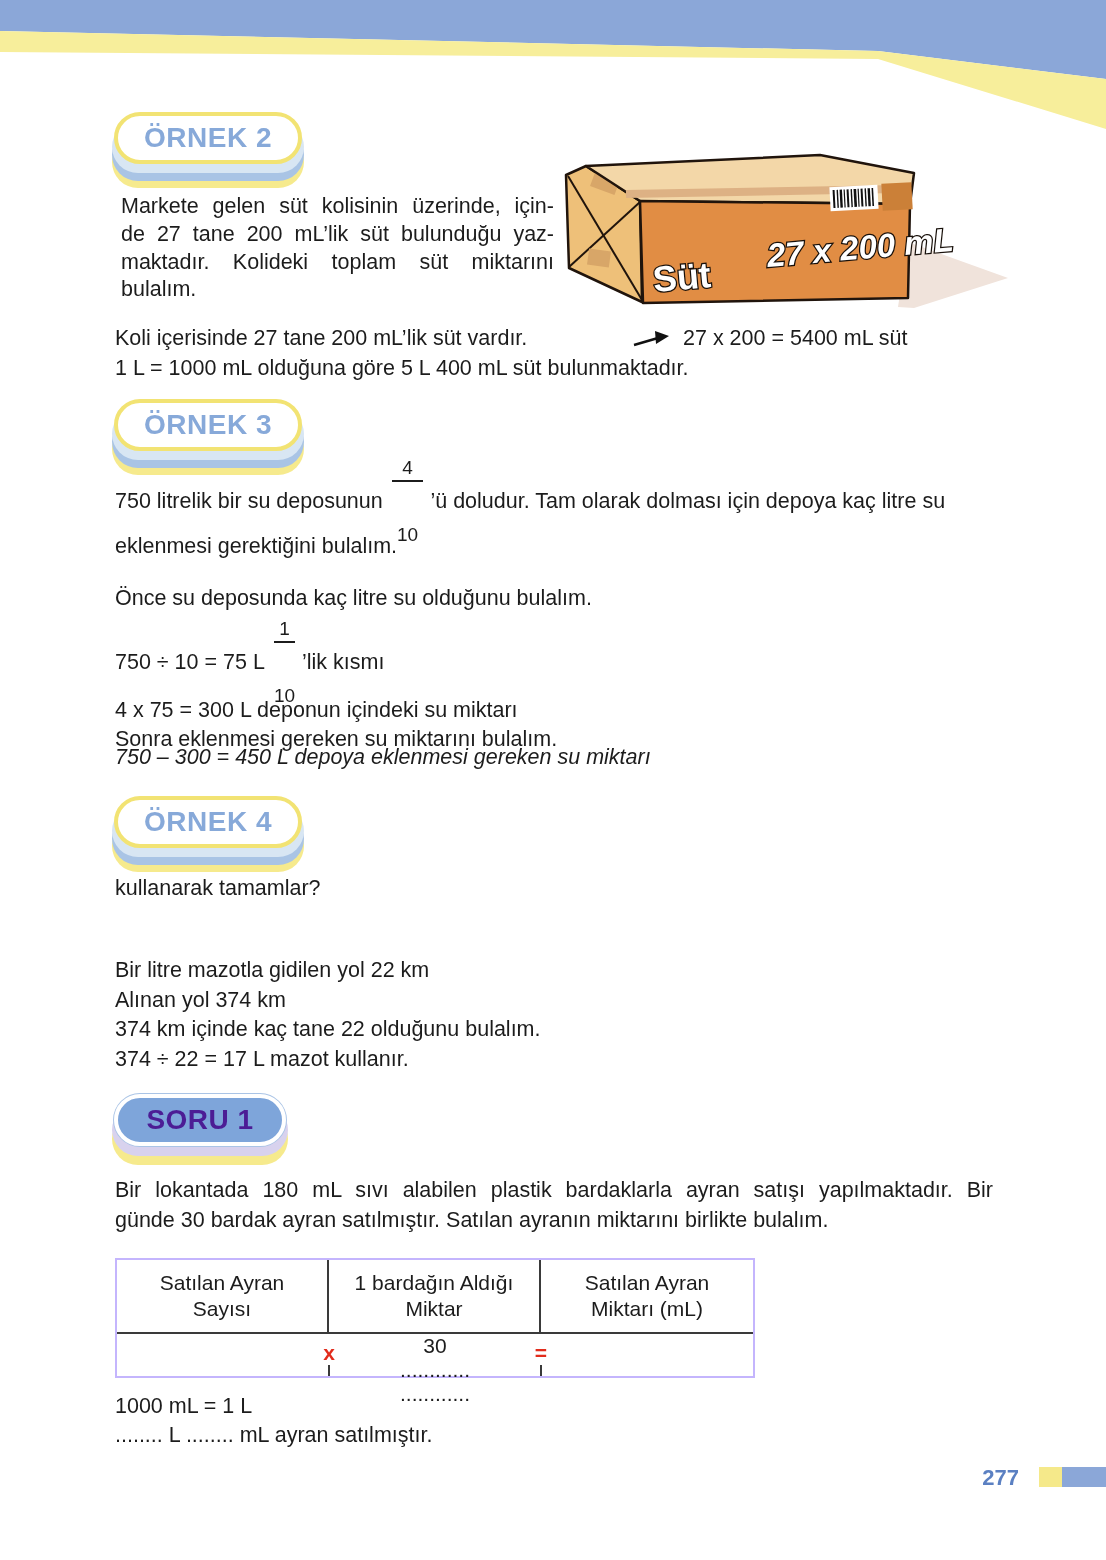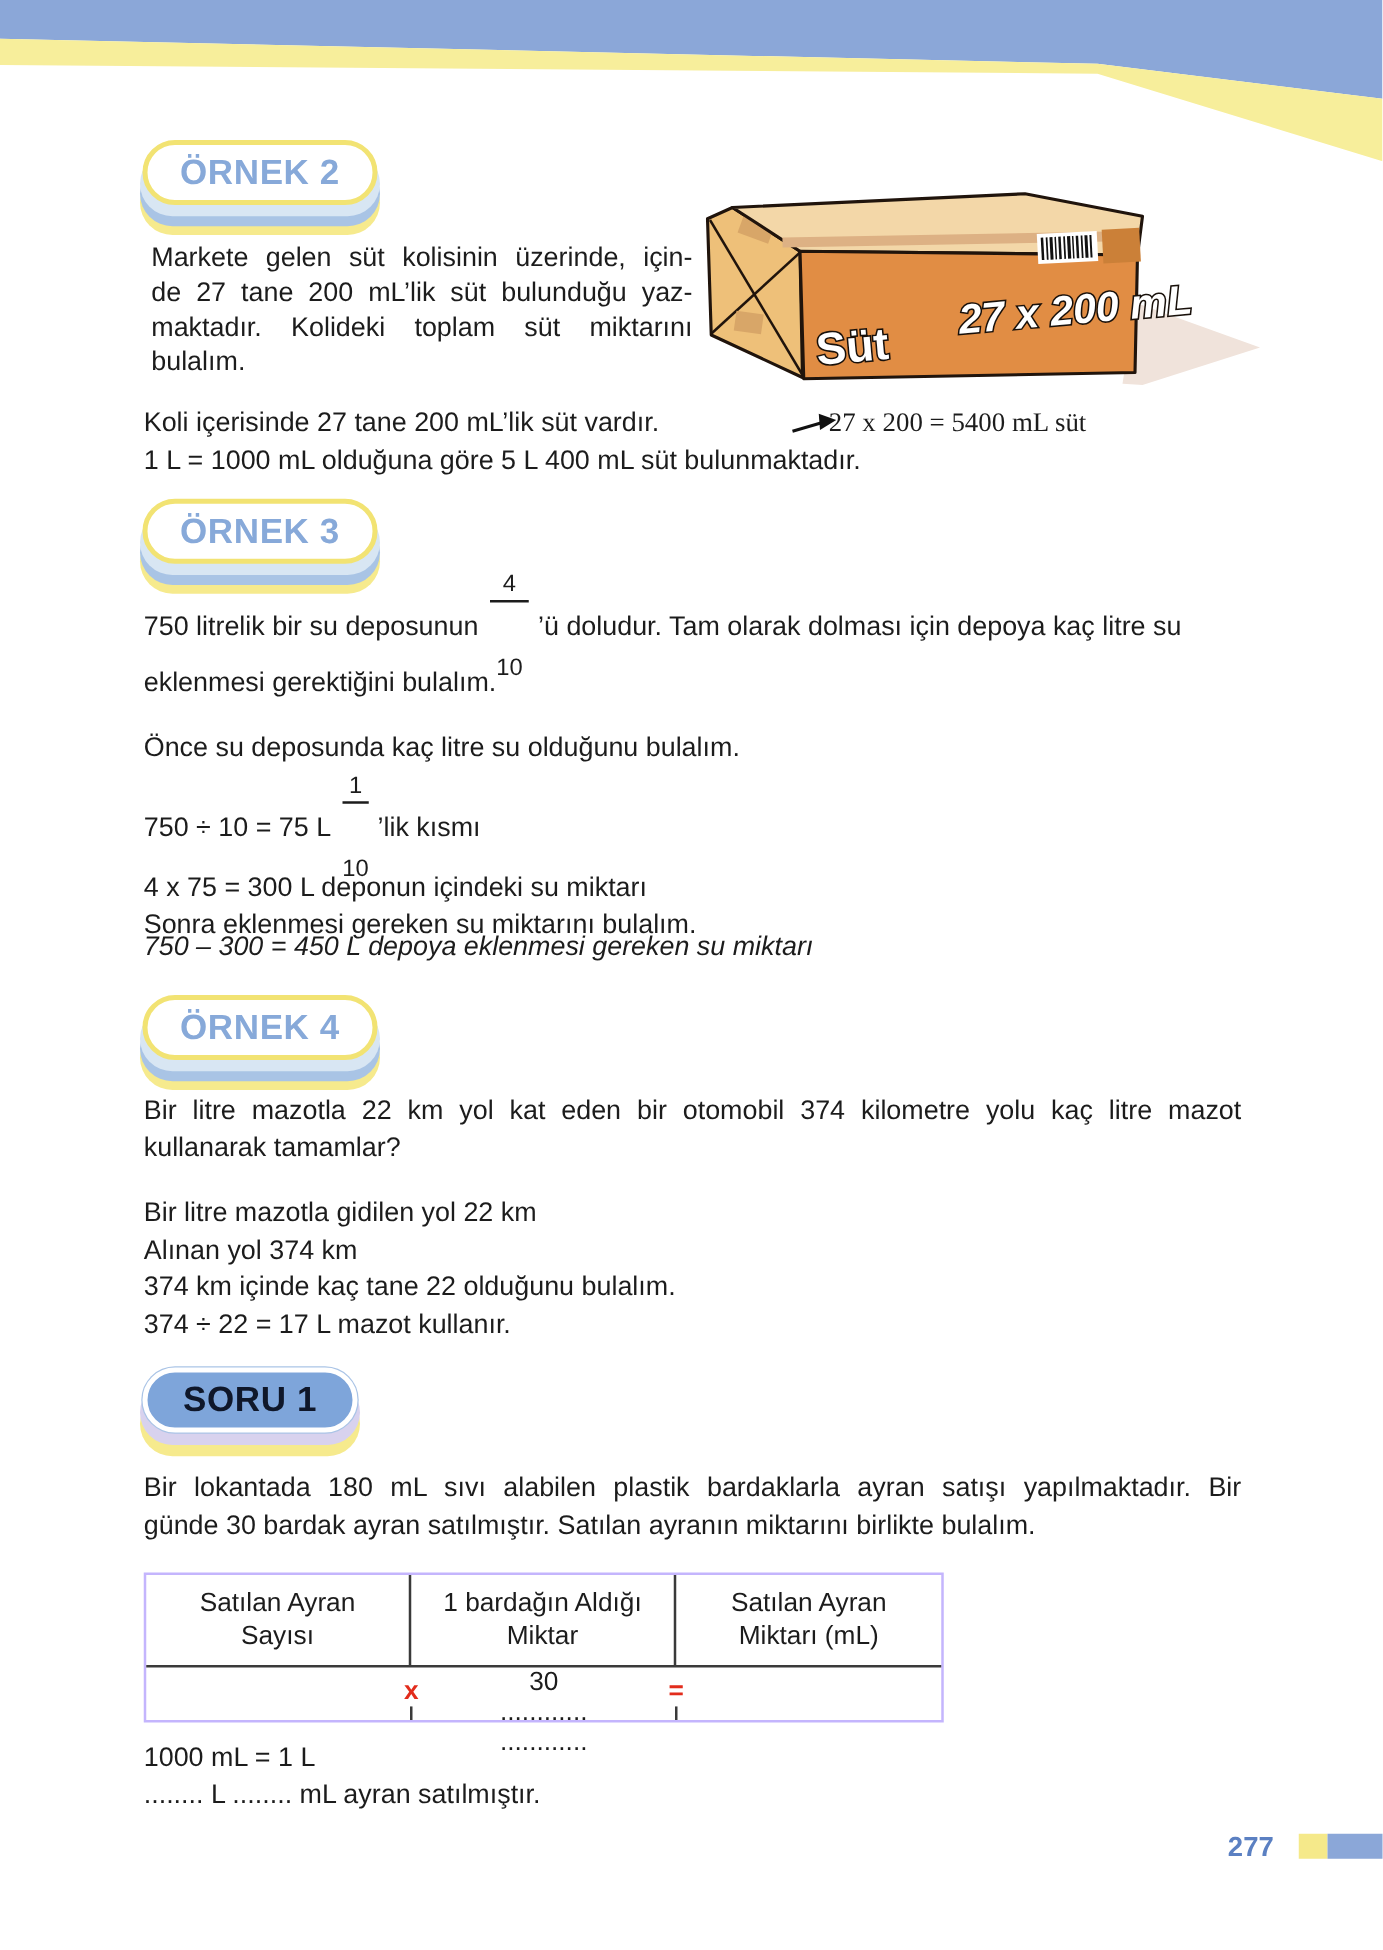--- a/index.html
+++ b/index.html
@@ -15,21 +15,21 @@
   .badge .sh{position:absolute;left:-2px;right:-2px;top:0;bottom:0;border-radius:27px;}
   .badge .sh1{transform:translateY(9px);background:#d8e6f3;z-index:3;}
   .badge .sh2{transform:translateY(17px);background:#a9c4e5;z-index:2;}
   .badge .sh3{transform:translateY(24px);background:#f6ea8d;z-index:1;}
   .badge .face{
     position:relative;z-index:4;display:flex;align-items:center;justify-content:center;
     min-width:172px;height:52px;box-sizing:border-box;padding:0 26px;
     background:#fff;border:4px solid #f2e373;border-radius:27px;
     font-size:28px;font-weight:bold;color:#87a9d9;letter-spacing:.5px;white-space:nowrap;
   }
-  .badge.soru .face{background:#7ea5da;border-color:#ffffff;color:#0f172a;box-shadow:0 0 0 1px #aac4e6;}
+  .badge.soru .face{background:#7ea5da;border-color:#ffffff;color:#4c1d95;box-shadow:0 0 0 1px #aac4e6;}
   .badge.soru .sh1{background:#d8d2ee;transform:translateY(10px);}
   .badge.soru .sh2{background:#f6ea8d;transform:translateY(19px);}
   
   .bodytxt{font-size:21.5px;line-height:27.8px;}
   .jl{text-align:justify;text-align-last:justify;}
   .line{white-space:nowrap;}
   .fracline{display:flex;align-items:center;white-space:pre;}
   .frac{display:inline-block;text-align:center;font-size:19px;line-height:1.1;margin:0 7px 0 9px;font-weight:normal;}
   .frac .num{display:block;border-bottom:2px solid #1c1c1c;padding:0 5px 1px;}
   .frac .den{display:block;padding-top:1px;}
@@ -107,21 +107,21 @@
   <text x="96" y="142" transform="rotate(-5 96 142)" font-size="36" font-weight="bold" fill="#ffffff" stroke="#18100a" stroke-width="2.5" paint-order="stroke" font-family="Liberation Sans, sans-serif">Süt</text>
   <text x="210" y="117" transform="rotate(-5 210 117)" font-size="33" font-weight="bold" font-style="italic" fill="#ffffff" stroke="#18100a" stroke-width="2.5" paint-order="stroke" font-family="Liberation Sans, sans-serif">27 x 200 mL</text>
 </svg>
 
 <div class="abs bodytxt" style="left:115px;top:325px;width:880px;height:30px;">
   <span class="abs line" style="left:0;top:0;">Koli içerisinde 27 tane 200 mL’lik süt vardır.</span>
   <svg class="abs" style="left:518px;top:4px;" width="36" height="22" viewBox="0 0 36 22">
     <line x1="1" y1="16" x2="25" y2="9" stroke="#111" stroke-width="2.4"></line>
     <polygon points="22,2 36,7 23,15" fill="#111"></polygon>
   </svg>
-  <span class="abs line" style="left:548px;top:0;font-family:Liberation Serif, serif;">27 x 200 = 5400 mL süt</span>
+  <span class="abs line" style="left:568px;top:0;">27 x 200 = 5400 mL süt</span>
 </div>
 <div class="abs bodytxt line" style="left:115px;top:355px;">1 L = 1000 mL olduğuna göre 5 L 400 mL süt bulunmaktadır.</div>
 
 <div class="badge" style="left:114px;top:399px;">
   <span class="sh sh3"></span>
   <span class="sh sh2"></span>
   <span class="sh sh1"></span>
   <span class="face">ÖRNEK 3</span>
 </div>
 
@@ -152,21 +152,20 @@
 <div class="abs bodytxt line" style="left:115px;top:744px;font-style:italic;">750 – 300 = 450 L depoya eklenmesi gereken su miktarı</div>
 
 <div class="badge" style="left:114px;top:796px;">
   <span class="sh sh3"></span>
   <span class="sh sh2"></span>
   <span class="sh sh1"></span>
   <span class="face">ÖRNEK 4</span>
 </div>
 
 <div class="abs bodytxt" style="left:115px;top:873px;width:878px;line-height:30px;">
-  <div class="jl">Bir litre mazotla 22 km yol kat eden bir otomobil 374 kilometre yolu kaç litre mazot</div>
   <div>kullanarak tamamlar?</div>
 </div>
 <div class="abs bodytxt" style="left:115px;top:956px;line-height:29.5px;">
   <div class="line">Bir litre mazotla gidilen yol 22 km</div>
   <div class="line">Alınan yol 374 km</div>
   <div class="line">374 km içinde kaç tane 22 olduğunu bulalım.</div>
   <div class="line">374 ÷ 22 = 17 L mazot kullanır.</div>
 </div>
 
 <div class="badge soru" style="left:114px;top:1094px;">

